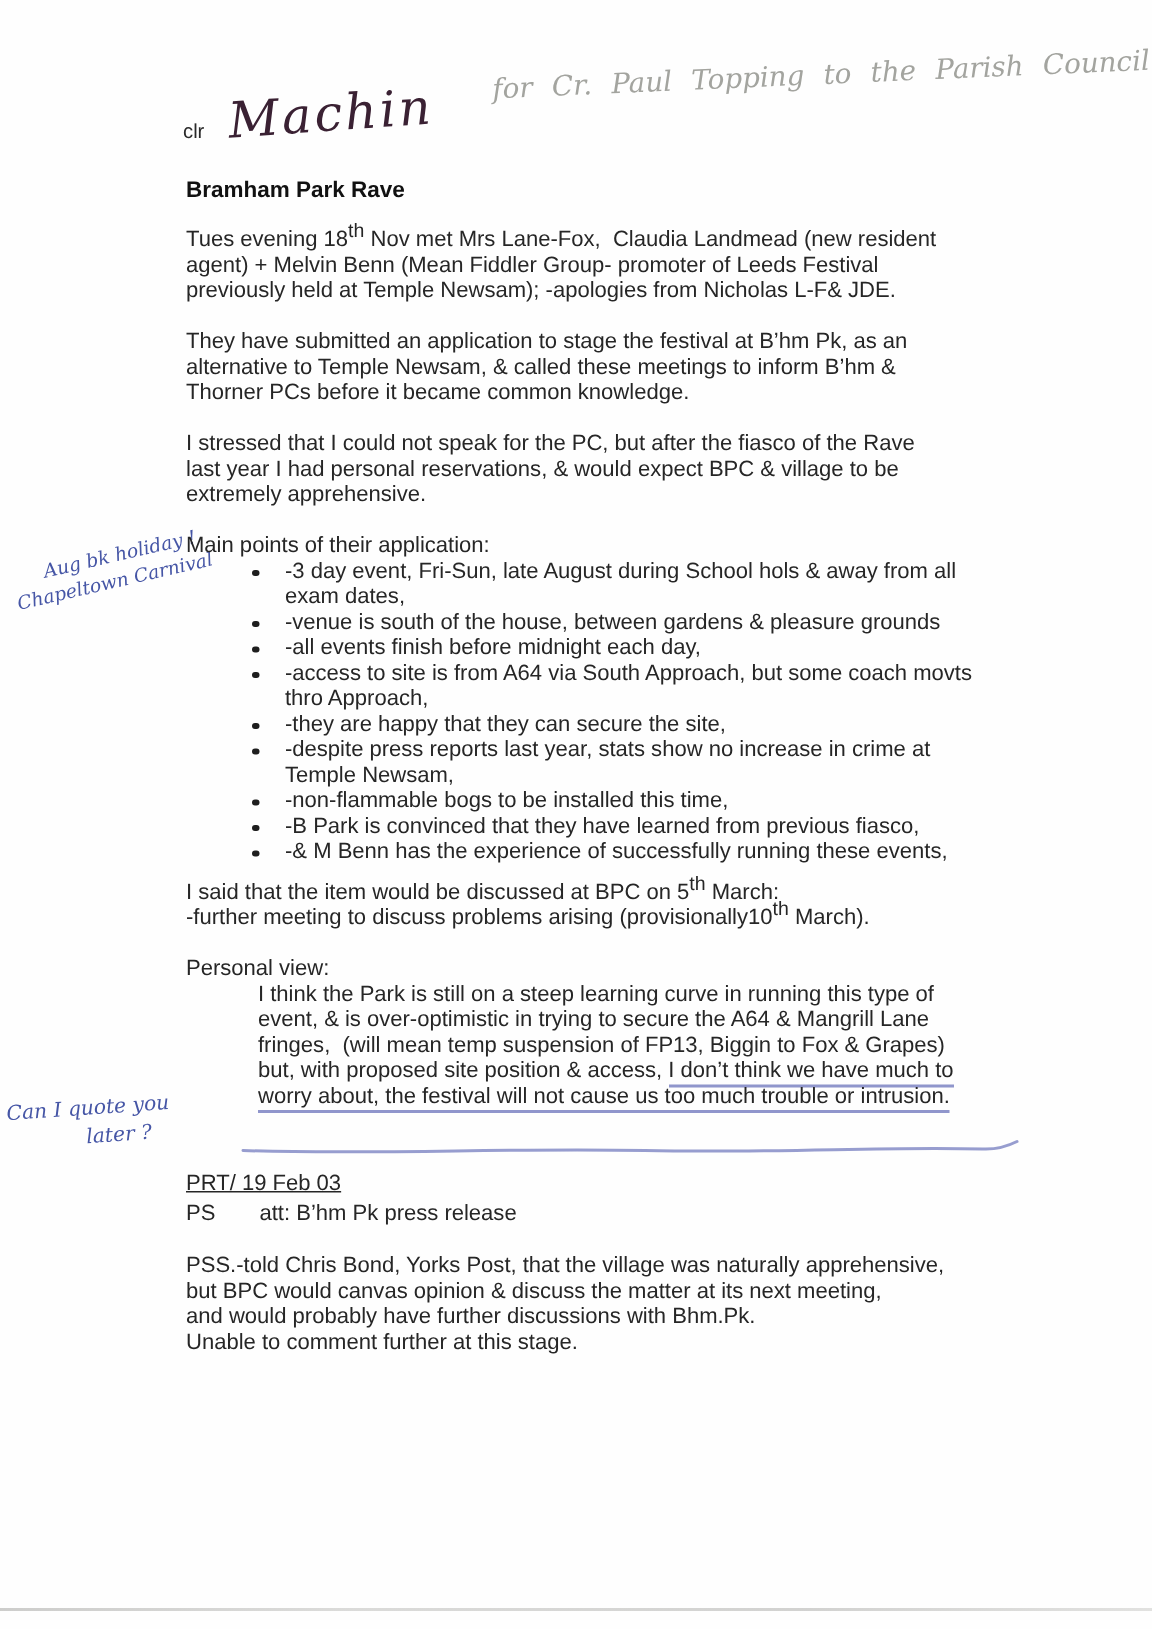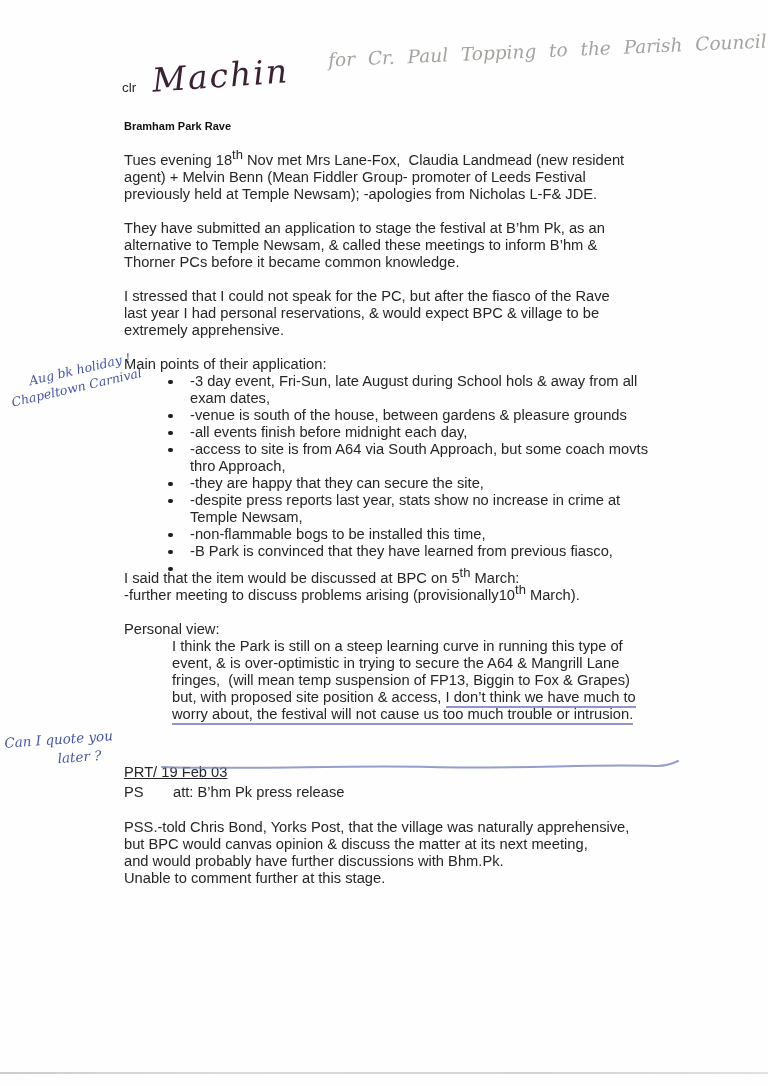--- a/index.html
+++ b/index.html
@@ -7,21 +7,21 @@
   .page {
     position:relative; width:768px; height:1086px; background:#fefefe;
     overflow:hidden; font-family:"Liberation Sans", sans-serif; color:#262626;
   }
   
   .doc {
     position:absolute; left:124px; top:118px; width:560px;
     font-size:14.7px; line-height:17px; color:#262626;
   }
   .doc p, .doc div.line, .doc .title, .doc .heading { white-space:pre; }
-  .title { font-weight:bold; font-size:11px; color:#111; margin-bottom:17px; }
+  .title { font-weight:bold; font-size:15px; color:#111; margin-bottom:17px; }
   .para  { margin-bottom:17px; }
   .heading { margin-bottom:0; }
   .bullets { margin-bottom:10px; }
   .bullet { position:relative; padding-left:66px; white-space:pre; }
   .dot { position:absolute; left:44px; top:6.5px; width:4.5px; height:4.5px;
          border-radius:50%; background:#1e1e1e; }
   .bpc { margin-bottom:17px; }
   .pv-para { padding-left:48px; margin-bottom:41px; white-space:pre; }
   .prt { margin-bottom:3px;text-decoration:underline; }
   .ps-line { margin-bottom:18px; white-space:pre; }
@@ -88,21 +88,21 @@
 
     <div class="bullets">
       <div class="bullet"><span class="dot"></span><span>-3 day event, Fri-Sun, late August during School hols &amp; away from all</span><br><span>exam dates,</span></div>
       <div class="bullet"><span class="dot"></span><span>-venue is south of the house, between gardens &amp; pleasure grounds</span></div>
       <div class="bullet"><span class="dot"></span><span>-all events finish before midnight each day,</span></div>
       <div class="bullet"><span class="dot"></span><span>-access to site is from A64 via South Approach, but some coach movts</span><br><span>thro Approach,</span></div>
       <div class="bullet"><span class="dot"></span><span>-they are happy that they can secure the site,</span></div>
       <div class="bullet"><span class="dot"></span><span>-despite press reports last year, stats show no increase in crime at</span><br><span>Temple Newsam,</span></div>
       <div class="bullet"><span class="dot"></span><span>-non-flammable bogs to be installed this time,</span></div>
       <div class="bullet"><span class="dot"></span><span>-B Park is convinced that they have learned from previous fiasco,</span></div>
-      <div class="bullet"><span class="dot"></span></div>
+      <div class="bullet"><span class="dot"></span><span>-&amp; M Benn has the experience of successfully running these events,</span></div>
     </div>
 
     <p class="bpc"><span>I said that the item would be discussed at BPC on 5</span><sup>th</sup><span> March:</span><br><span>-further meeting to discuss problems arising (provisionally10</span><sup>th</sup><span> March).</span></p>
 
     <div class="heading">Personal view:</div>
 
     <p class="pv-para"><span>I think the Park is still on a steep learning curve in running this type of</span><br><span>event, &amp; is over-optimistic in trying to secure the A64 &amp; Mangrill Lane</span><br><span>fringes,  (will mean temp suspension of FP13, Biggin to Fox &amp; Grapes)</span><br><span>but, with proposed site position &amp; access, </span><span class="ink-u">I don’t think we have much to</span><br><span class="ink-u">worry about, the festival will not cause us too much trouble or intrusion.</span></p>
 
     <div class="line prt">PRT/ 19 Feb 03</div>
 

